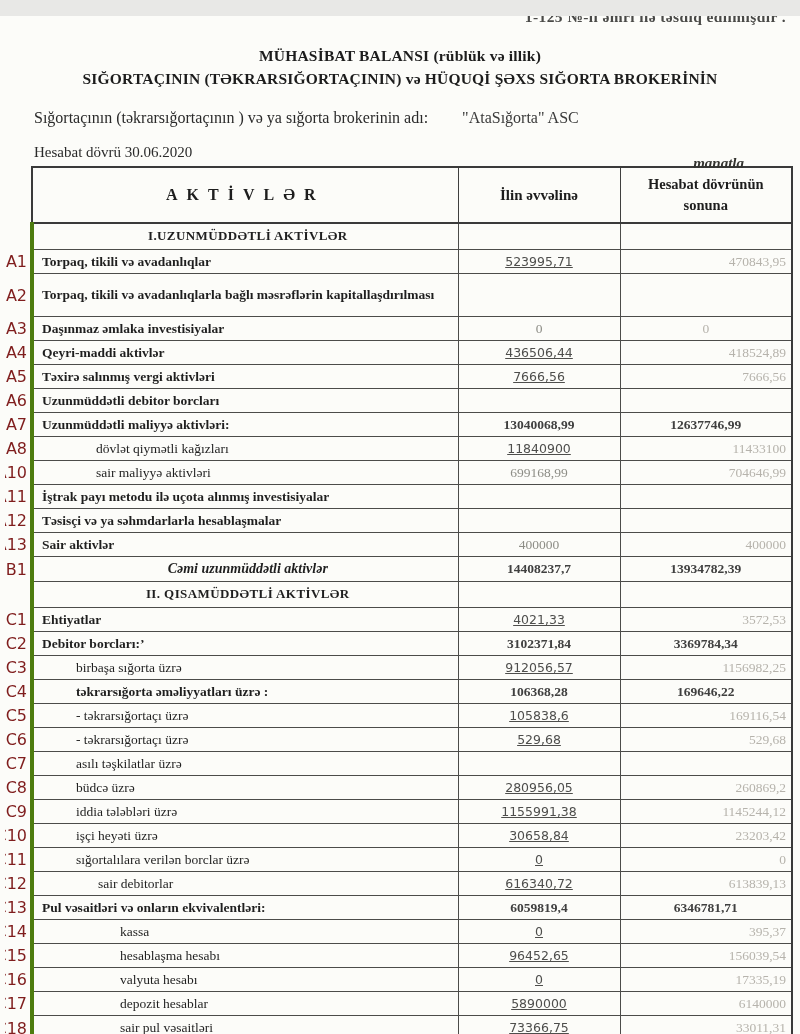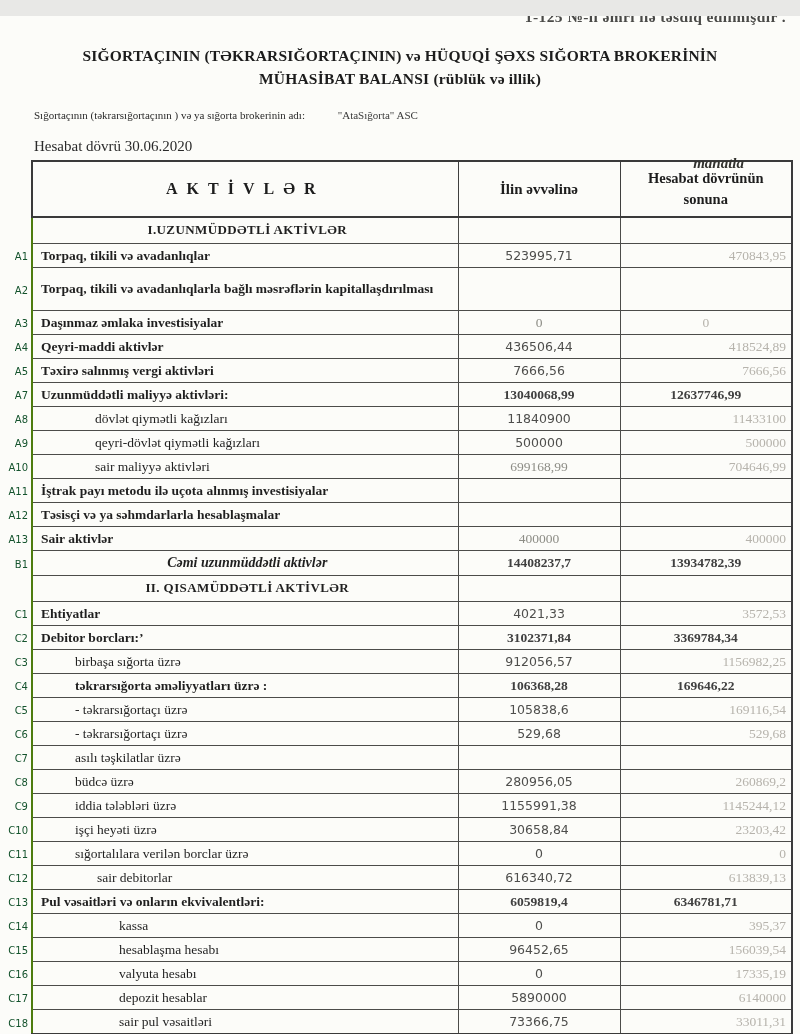--- a/index.html
+++ b/index.html
@@ -11,49 +11,49 @@
   
   .approval{height:13px;overflow:hidden;}
   .approval .in{
     font-weight:bold;font-size:15.5px;line-height:24px;margin-top:-11px;
     text-align:right;padding-right:14px;color:#4a4a48;letter-spacing:.4px;
   }
   .title{
     margin-top:15px;text-align:center;font-weight:bold;
     font-size:15.5px;line-height:23px;color:#1c1c1c;letter-spacing:.2px;
   }
-  .org{margin-top:19px;padding-left:34px;font-size:11px;color:#2a2a2a;}
+  .org{margin-top:19px;padding-left:34px;font-size:16px;color:#2a2a2a;}
   .org .name{margin-left:30px;color:#3a3a3a;}
   .period{margin-top:17px;padding-left:34px;font-size:15px;color:#2a2a2a;}
   .manatla{
     position:absolute;top:139px;right:56px;
     font-style:italic;font-weight:bold;font-size:15px;color:#33332f;
   }
   table{border-collapse:collapse;table-layout:fixed;width:790px;margin:5px 0 0 2px;}
   th,td{padding:0;vertical-align:middle;}
   tr.hd th{height:54px;border:1px solid #3f3f3f;border-top:2px solid #3a3a3a;
     border-bottom:2px solid #3a3a3a;background:transparent;color:#1d1d1d;}
   th.cth{border:none !important;}
   th.akt{letter-spacing:9px;font-size:16px;border-left:2px solid #3a3a3a !important;}
   th.h1{font-size:15px;}
   th.h2{font-size:14.5px;line-height:1.45;padding:0 12px;border-right:2px solid #3a3a3a !important;}
   td.c{border:none;text-align:right;padding-right:3px;}
   td.c .code{
     display:inline-block;direction:rtl;overflow:hidden;white-space:nowrap;max-width:22px;
-    font-family:"DejaVu Sans",sans-serif;font-size:10px;color:#14532d;vertical-align:middle;
+    font-family:"DejaVu Sans",sans-serif;font-size:16px;color:#7f1d1d;vertical-align:middle;
   }
   td.l,td.v1,td.v2{border:1px solid #4c4c4a;}
   td.l{font-size:13.5px;line-height:1.3;padding:1px 4px 1px 8px;color:#1f1f1f;
-    border-left:2px solid #4d7c0f;}
+    border-left:4px solid #4d7c0f;}
   td.l.b{font-weight:bold;}
   td.l.sec{text-align:center;font-weight:bold;font-size:13px;letter-spacing:.4px;}
   td.l.tot{text-align:center;font-weight:bold;font-style:italic;font-size:14px;}
   td.v1,td.v2{text-align:center;font-size:13.5px;}
   td.v2{border-right:2px solid #3a3a3a;}
-  td.v1.p{font-family:"DejaVu Sans",sans-serif;font-size:12.5px;color:#4e4e4c;}
+  td.v1.p{font-family:"DejaVu Sans",sans-serif;font-size:12.5px;color:#4e4e4c;text-decoration:underline;}
   td.v1.d{color:#8d8d86;}
   td.vb{font-weight:bold;color:#404040;}
   td.v2.fr{text-align:right;padding-right:5px;color:#b6b3ac;}
   td.v2.fc{color:#b6b3ac;}
   tr.sec-r td{height:23px;}
   tr.dr td{height:21px;}
   tr.dr.tall td{height:40px;}
   tr.tot-r td{height:22px;}
   tbody tr:last-child td.l,tbody tr:last-child td.v1,tbody tr:last-child td.v2{
     border-bottom:2px solid #3a3a3a;}
@@ -61,22 +61,22 @@
 </head>
 <body>
 
 <div class="page">
 
   <div class="approval">
     <div class="in">1-125 №-li əmri ilə təsdiq edilmişdir .</div>
   </div>
 
   <div class="title">
+    <div>MÜHASİBAT BALANSI (rüblük və illik)</div>
     <div>SIĞORTAÇININ (TƏKRARSIĞORTAÇININ) və HÜQUQİ ŞƏXS SIĞORTA BROKERİNİN</div>
-    <div>MÜHASİBAT BALANSI (rüblük və illik)</div>
   </div>
 
   <div class="org">
     <span>Sığortaçının (təkrarsığortaçının ) və ya sığorta brokerinin adı:</span>
     <span class="name">"AtaSığorta" ASC</span>
   </div>
 
   <div class="period">Hesabat dövrü 30.06.2020</div>
 
   <div class="manatla">manatla</div>
@@ -127,36 +127,36 @@
           <td class="v1 p">436506,44</td>
           <td class="v2 fr">418524,89</td>
         </tr>
         <tr class="dr">
           <td class="c"><span class="code">A5</span></td>
           <td class="l b" style="padding-left:8px">Təxirə salınmış vergi aktivləri</td>
           <td class="v1 p">7666,56</td>
           <td class="v2 fr">7666,56</td>
         </tr>
         <tr class="dr">
+          <td class="c"><span class="code">A6</span></td>
+          <td class="l b" style="padding-left:8px">Uzunmüddətli debitor borcları</td>
+          <td class="v1"></td>
+          <td class="v2"></td>
+        </tr>
+        <tr class="dr">
           <td class="c"><span class="code">A7</span></td>
           <td class="l b" style="padding-left:8px">Uzunmüddətli maliyyə aktivləri:</td>
           <td class="v1 vb">13040068,99</td>
           <td class="v2 vb">12637746,99</td>
         </tr>
         <tr class="dr">
           <td class="c"><span class="code">A8</span></td>
           <td class="l" style="padding-left:62px">dövlət qiymətli kağızları</td>
           <td class="v1 p">11840900</td>
           <td class="v2 fr">11433100</td>
-        </tr>
-        <tr class="dr">
-          <td class="c"><span class="code">A9</span></td>
-          <td class="l" style="padding-left:62px">qeyri-dövlət qiymətli kağızları</td>
-          <td class="v1 p">500000</td>
-          <td class="v2 fr">500000</td>
         </tr>
         <tr class="dr">
           <td class="c"><span class="code">A10</span></td>
           <td class="l" style="padding-left:62px">sair maliyyə aktivləri</td>
           <td class="v1 d">699168,99</td>
           <td class="v2 fr">704646,99</td>
         </tr>
         <tr class="dr">
           <td class="c"><span class="code">A11</span></td>
           <td class="l b" style="padding-left:8px">İştrak payı metodu ilə uçota alınmış investisiyalar</td>

